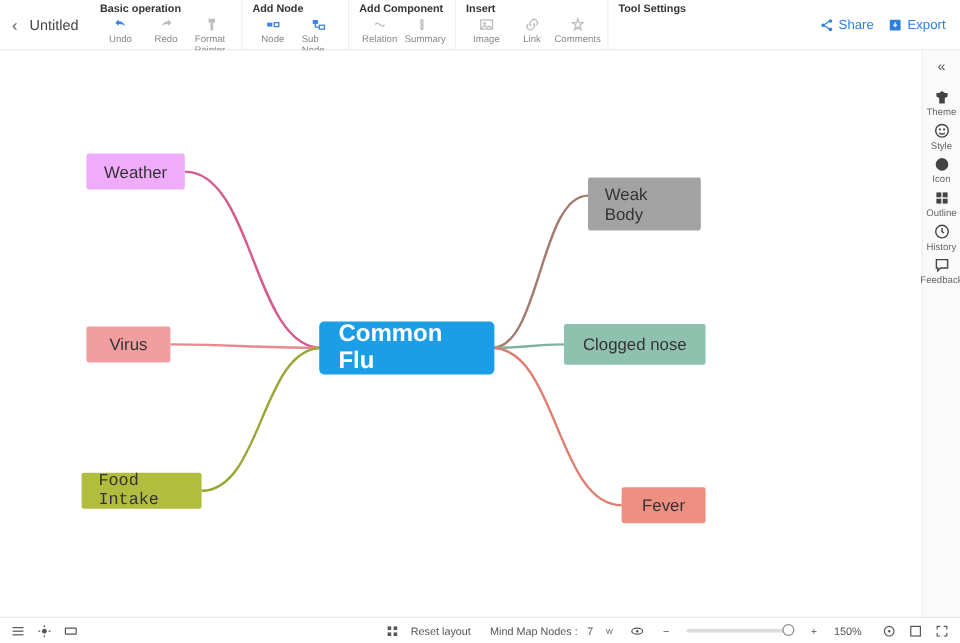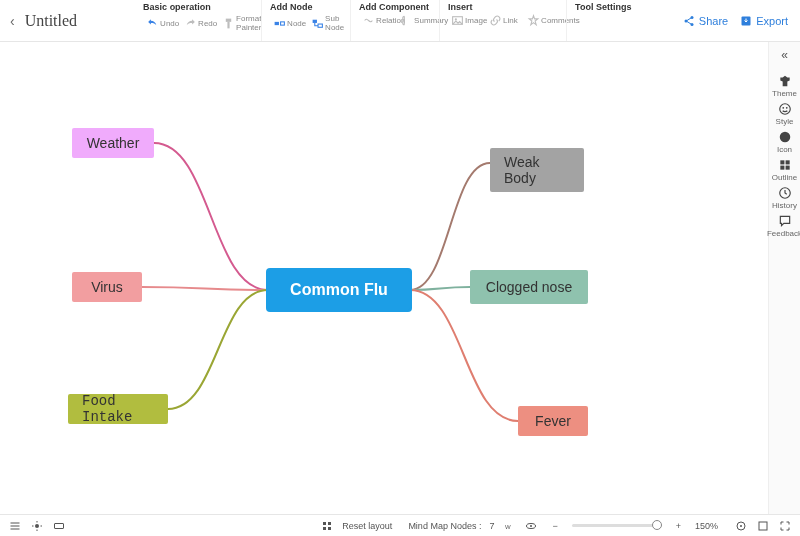--- a/index.html
+++ b/index.html
@@ -2,38 +2,38 @@
 <html><head>
 <meta charset="utf-8">
 <style>
   * { box-sizing: border-box; margin: 0; padding: 0; font-family: Arial, sans-serif; }
   html, body { width: 800px; height: 536px; overflow: hidden; background: #fff; }
 
   
   .toolbar { height: 42px; border-bottom: 1px solid #e6e6e6; display: flex; align-items: stretch; font-size: 10px; color: #555; }
   .tb-left { display: flex; align-items: center; padding: 0 10px 0 6px; gap: 6px; }
   .back-chev { font-size: 14px; color: #666; cursor: pointer; padding: 4px; }
-  .title { font-size: 16px; color: #444; font-family: Liberation Serif, serif; }
+  .title { font-size: 12px; color: #444; }
   .tb-groups { display: flex; flex: 1; }
   .tb-group { padding: 2px 8px 0 8px; border-left: 1px solid #f0f0f0; }
-  .tb-group:first-child { border-left: none; margin-left: 48px; }
+  .tb-group:first-child { border-left: none; }
   .tb-group-title { font-size: 9px; font-weight: bold; color: #333; margin-bottom: 1px; }
   .tb-row { display: flex; gap: 4px; }
-  .tb-btn { display: flex; flex-direction: row; align-items: center; gap: 1px; padding: 1px 3px; cursor: pointer; font-size: 8px; color: #888; width: 34px; }
+  .tb-btn { display: flex; flex-direction: column; align-items: center; gap: 1px; padding: 1px 3px; cursor: pointer; font-size: 8px; color: #888; width: 34px; }
   .tb-btn .ic { width: 13px; height: 13px; display:flex;align-items:center;justify-content:center;}
   .tb-btn .ic svg { width:13px; height:13px; }
   .tb-right { display: flex; align-items: center; gap: 12px; padding: 6px 12px; font-size: 11px; }
   .toplink { display:flex; align-items:center; gap:4px; cursor:pointer; color:#2e7fdc; }
   .toplink.exp { color:#2e7fdc;text-align:center; }
 
   
   .stage { position: absolute; top: 42px; left: 0; right: 32px; bottom: 22px; background: #fff; overflow: hidden; }
   .connections { position:absolute; top:0; left:0; width:100%; height:100%; }
   .node { position: absolute; display:flex; align-items:center; justify-content:center; font-size: 14px; color:#333; padding: 8px 14px; border-radius:2px; }
-  .center-node { background:#1c9ee6; color:#fff; font-weight:bold; font-size:16px; box-shadow: 0 0 0 2px #1c9ee6; }
+  .center-node { background:#1c9ee6; color:#fff; font-weight:bold; font-size:20px; box-shadow: 0 0 0 2px #1c9ee6; }
   
   
   .rpanel { position:absolute; top:42px; right:0; width:32px; bottom:22px; background:#fafafa; border-left:1px solid #eee; display:flex; flex-direction:column; align-items:center; gap:8px; padding-top:6px; font-size:8px; color:#666; }
   .rpanel .collapse-arrow { font-size:12px; color:#555; cursor:pointer; margin-bottom:4px; }
   .rp-item { display:flex; flex-direction:column; align-items:center; gap:1px; cursor:pointer; }
   .rp-item .ic { width:14px; height:14px; display:flex; align-items:center; justify-content:center; }
   .rp-item .ic svg { width:14px; height:14px; fill:#444; }
 
   
   .bbar { position:absolute; left:0; right:0; bottom:0; height:22px; border-top:1px solid #e6e6e6; display:flex; align-items:center; font-size:9px; color:#555; padding:0 8px; gap:8px; }

